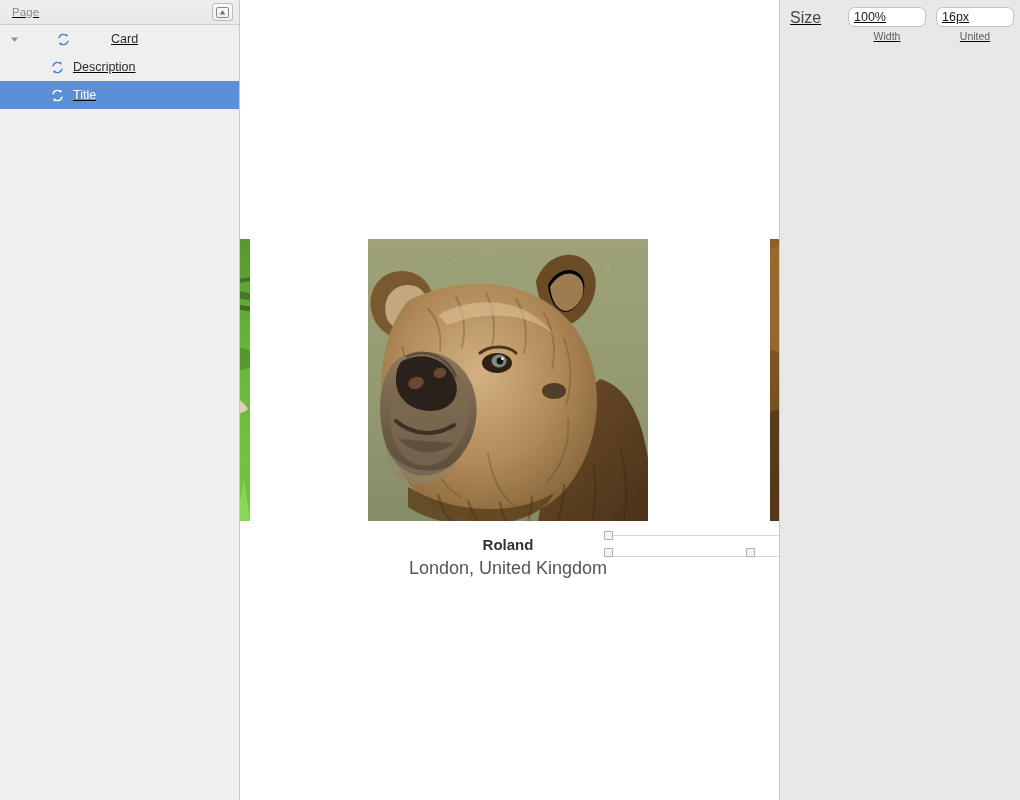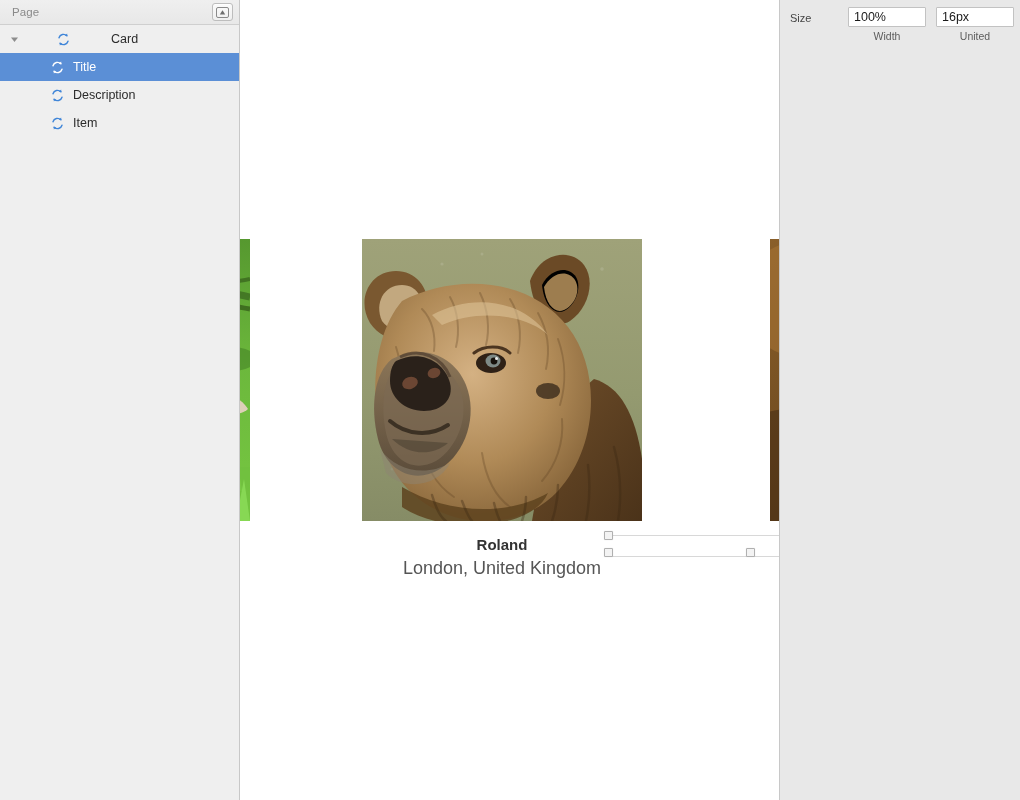--- a/index.html
+++ b/index.html
@@ -7,20 +7,21 @@
     width: 1020px; height: 800px;
     font-family: "Liberation Sans", sans-serif;
     overflow: hidden;
     background: #ffffff;
     -webkit-font-smoothing: antialiased;
   }
   #app {
     position: relative;
     width: 1020px; height: 800px;
     display: flex;
+    text-decoration: underline;
   }
 
   
   #layers-panel {
     width: 240px; height: 800px;
     background: #efefef;
     border-right: 1px solid #c8c8c8;
     position: relative;
     flex: 0 0 240px;
   }
@@ -97,21 +98,21 @@
     width: 540px;
     height: 345px;
   }
   .card {
     position: absolute;
     top: 0;
     width: 280px;
     background: #ffffff;
   }
   .card.card-left   { left: -270px; }
-  .card.card-center { left: 122px; }
+  .card.card-center { left: 128px; }
   .card.card-right  { left: 530px; }
 
   .card-photo {
     width: 280px; height: 282px;
     position: relative;
     overflow: hidden;
     background: #dcdcdc;
   }
   .card-photo svg { display: block; width: 280px; height: 282px; }
 
@@ -163,32 +164,32 @@
     height: 800px;
     background: #e8e8e8;
     position: relative;
   }
   .insp-row {
     display: flex;
     align-items: flex-start;
     padding: 7px 10px 0 10px;
   }
   .insp-label {
-    font-size: 11px;
+    font-size: 16px;
     color: #444444;
     width: 58px;
     line-height: 22px;
     flex: 0 0 58px;
   }
   .field-group { display: flex; flex-direction: column; align-items: center; margin-right: 10px; }
   .text-field {
     width: 78px; height: 20px;
     background: #ffffff;
     border: 1px solid #c2c2c2;
-    border-radius: 1px;
+    border-radius: 7px;
     font-size: 12.5px;
     color: #1a1a1a;
     padding: 0 5px;
     line-height: 18px;
     font-family: "Liberation Sans", sans-serif;
   }
   .field-caption {
     font-size: 10.5px;
     color: #5d5d5d;
     margin-top: 3px;
@@ -224,56 +225,45 @@
           <svg width="15" height="15" viewBox="0 0 16 16">
             <path d="M3.2 6.2 A5 5 0 0 1 11.6 4.1" fill="none" stroke="#3f85d8" stroke-width="1.5" stroke-linecap="round"></path>
             <path d="M12.8 9.8 A5 5 0 0 1 4.4 11.9" fill="none" stroke="#3f85d8" stroke-width="1.5" stroke-linecap="round"></path>
             <path d="M11.9 1.6 L12.2 4.5 L9.4 4.0 Z" fill="#3f85d8"></path>
             <path d="M4.1 14.4 L3.8 11.5 L6.6 12.0 Z" fill="#3f85d8"></path>
           </svg>
         </span>
         <span class="row-label">Card</span>
       </div>
 
+      <div class="tree-row indent-1">
+        <span class="sync-icon">
+          <svg width="15" height="15" viewBox="0 0 16 16">
+            <path d="M3.2 6.2 A5 5 0 0 1 11.6 4.1" fill="none" stroke="#3f85d8" stroke-width="1.5" stroke-linecap="round"></path>
+            <path d="M12.8 9.8 A5 5 0 0 1 4.4 11.9" fill="none" stroke="#3f85d8" stroke-width="1.5" stroke-linecap="round"></path>
+            <path d="M11.9 1.6 L12.2 4.5 L9.4 4.0 Z" fill="#3f85d8"></path>
+            <path d="M4.1 14.4 L3.8 11.5 L6.6 12.0 Z" fill="#3f85d8"></path>
+          </svg>
+        </span>
+        <span class="row-label">Description</span>
+      </div>
+
       <div class="tree-row indent-1 selected">
         <span class="sync-icon">
           <svg width="15" height="15" viewBox="0 0 16 16">
             <path d="M3.2 6.2 A5 5 0 0 1 11.6 4.1" fill="none" stroke="#ffffff" stroke-width="1.5" stroke-linecap="round"></path>
             <path d="M12.8 9.8 A5 5 0 0 1 4.4 11.9" fill="none" stroke="#ffffff" stroke-width="1.5" stroke-linecap="round"></path>
             <path d="M11.9 1.6 L12.2 4.5 L9.4 4.0 Z" fill="#ffffff"></path>
             <path d="M4.1 14.4 L3.8 11.5 L6.6 12.0 Z" fill="#ffffff"></path>
           </svg>
         </span>
         <span class="row-label">Title</span>
       </div>
 
-      <div class="tree-row indent-1">
-        <span class="sync-icon">
-          <svg width="15" height="15" viewBox="0 0 16 16">
-            <path d="M3.2 6.2 A5 5 0 0 1 11.6 4.1" fill="none" stroke="#3f85d8" stroke-width="1.5" stroke-linecap="round"></path>
-            <path d="M12.8 9.8 A5 5 0 0 1 4.4 11.9" fill="none" stroke="#3f85d8" stroke-width="1.5" stroke-linecap="round"></path>
-            <path d="M11.9 1.6 L12.2 4.5 L9.4 4.0 Z" fill="#3f85d8"></path>
-            <path d="M4.1 14.4 L3.8 11.5 L6.6 12.0 Z" fill="#3f85d8"></path>
-          </svg>
-        </span>
-        <span class="row-label">Description</span>
-      </div>
-
-
-      <div class="tree-row indent-1">
-        <span class="sync-icon">
-          <svg width="15" height="15" viewBox="0 0 16 16">
-            <path d="M3.2 6.2 A5 5 0 0 1 11.6 4.1" fill="none" stroke="#3f85d8" stroke-width="1.5" stroke-linecap="round"></path>
-            <path d="M12.8 9.8 A5 5 0 0 1 4.4 11.9" fill="none" stroke="#3f85d8" stroke-width="1.5" stroke-linecap="round"></path>
-            <path d="M11.9 1.6 L12.2 4.5 L9.4 4.0 Z" fill="#3f85d8"></path>
-            <path d="M4.1 14.4 L3.8 11.5 L6.6 12.0 Z" fill="#3f85d8"></path>
-          </svg>
-        </span>
-        <span class="row-label">Item</span>
-      </div>
+
 
     </div>
   </div>
 
   <div id="canvas-wrap">
 
     <div class="cards-strip">
 
       <div class="card card-left">
         <div class="card-photo">

